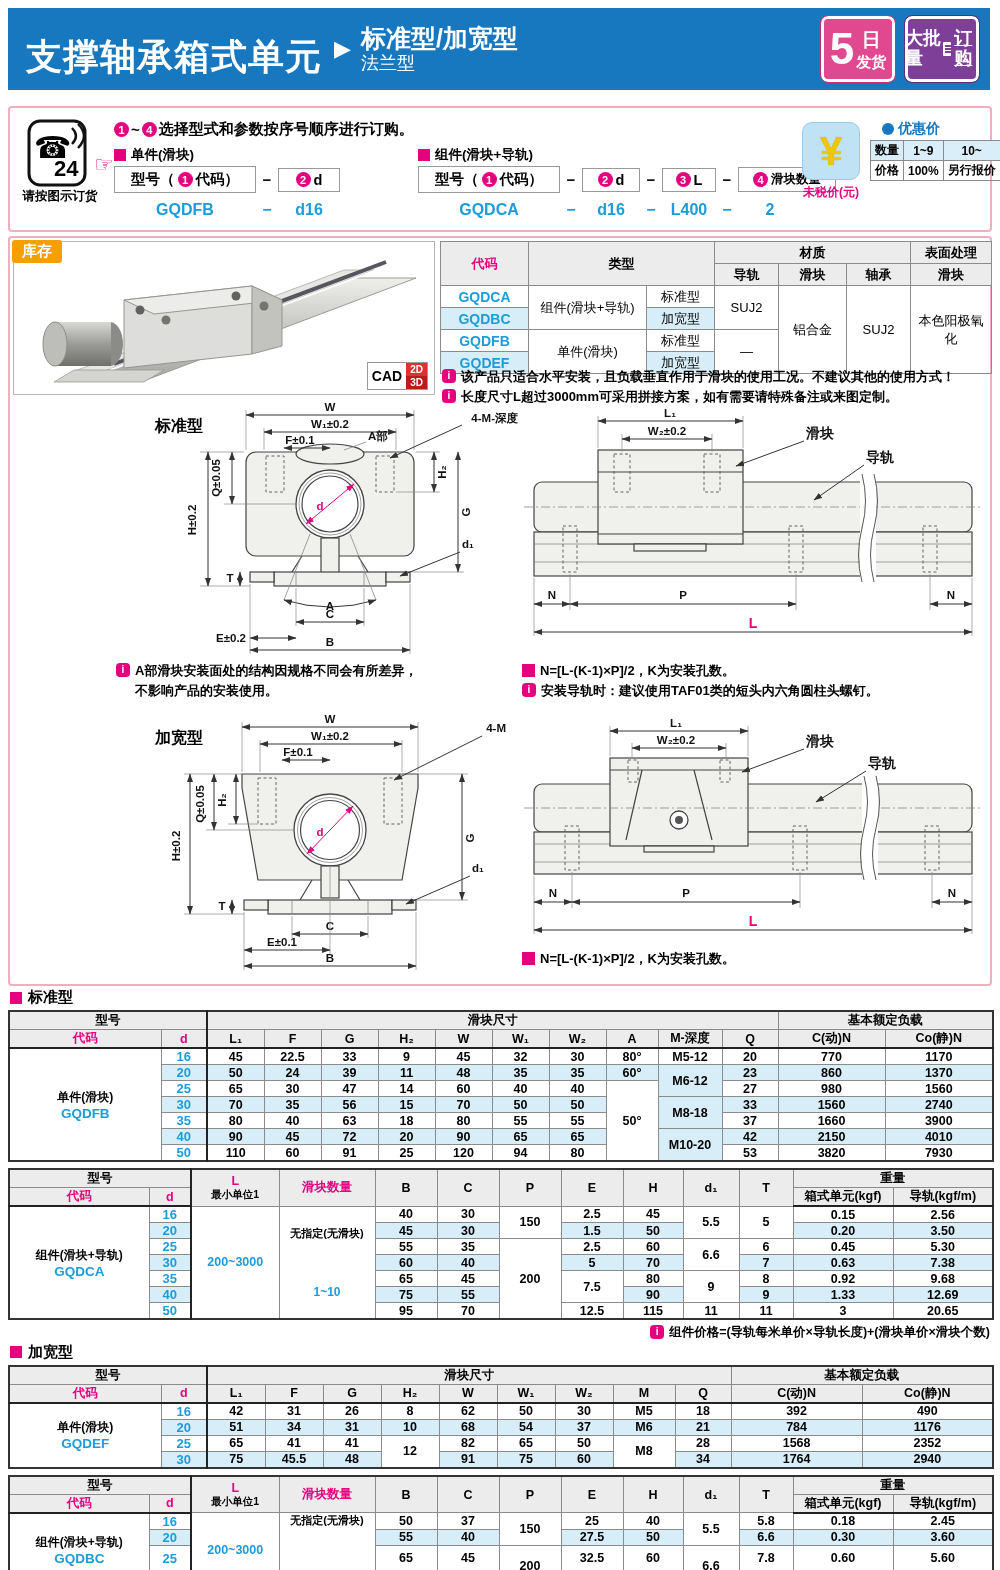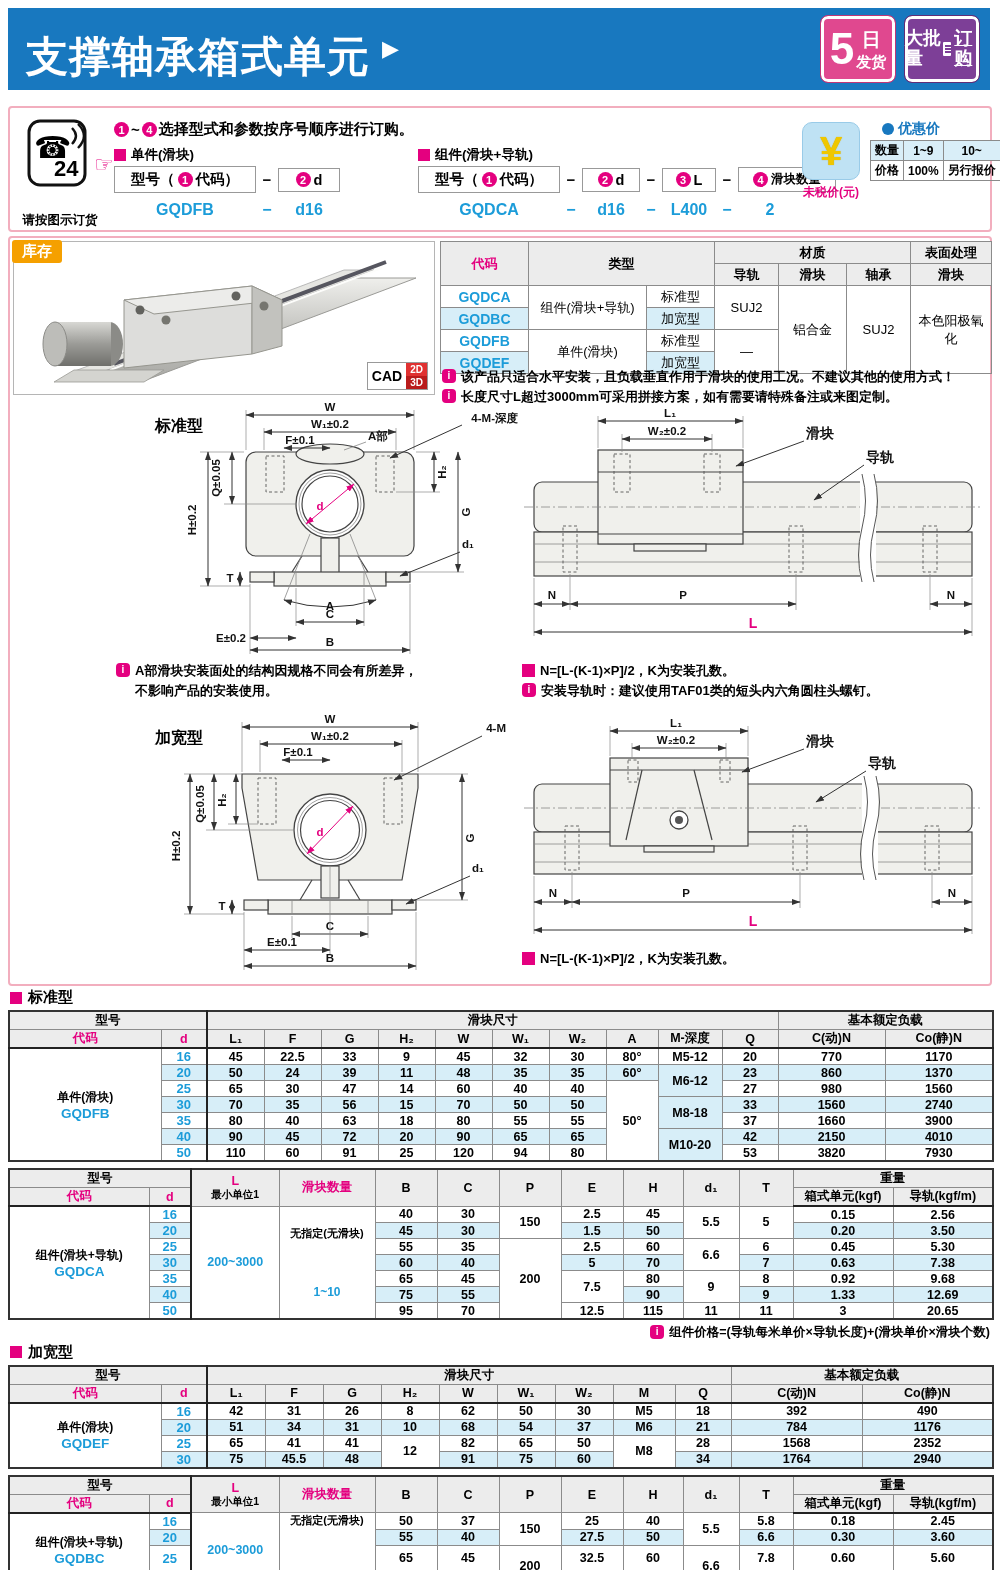--- a/index.html
+++ b/index.html
@@ -1,37 +1,37 @@
 <!DOCTYPE html>
 <html><head>
 <meta charset="utf-8">
 <style>
   html,body{margin:0;padding:0;background:#fff;width:1000px;height:1570px;overflow:hidden;position:relative;
     font-family:"Liberation Sans","DejaVu Sans",sans-serif;-webkit-font-smoothing:antialiased;}
   
   .hdr{position:absolute;left:8px;top:8px;width:982px;height:82px;background:#1878bf;color:#fff;display:flex;align-items:center;}
-  .hdr-title{font-size:42px;font-weight:bold;margin-left:18px;letter-spacing:1px;margin-top:16px;}
+  .hdr-title{font-size:36px;font-weight:bold;margin-left:18px;letter-spacing:1px;margin-top:16px;}
   .hdr-arrow{font-size:22px;margin:0 10px 0 12px;}
   .hdr-sub{display:flex;flex-direction:column;line-height:1.15;}
   .hdr-sub1{font-size:25px;font-weight:bold;}
   .hdr-sub2{font-size:18px;}
   .badges{margin-left:auto;display:flex;gap:8px;margin-right:10px;}
   .badge{width:74px;height:66px;border-radius:8px;box-shadow:inset 0 0 0 3px #fff;display:flex;align-items:center;justify-content:center;color:#fff;font-weight:bold;}
   .badge-day{background:#e0488f;border:1px solid #c03577;}
   .badge-day .num{font-size:44px;line-height:1;}
   .badge-day .col{display:flex;flex-direction:column;align-items:center;margin-left:2px;}
   .badge-day .u{font-size:19px;} .badge-day .t{font-size:15px;}
   .badge-bulk{background:#7d3f97;border:1px solid #5f2d77;flex-direction:row;line-height:1.1;}
   .badge-bulk .b1{font-size:18px;} .badge-bulk .b2{font-size:18px;display:flex;align-items:center;gap:3px;text-decoration:underline;}
   .doc-ic{display:inline-block;width:12px;height:14px;background:#fff;border-radius:1px;position:relative;}
   .doc-ic:before{content:"";position:absolute;left:2px;top:3px;width:8px;height:1.5px;background:#7d3f97;box-shadow:0 3px 0 #7d3f97,0 6px 0 #7d3f97;}
   
   .order{position:absolute;left:8px;top:106px;width:980px;height:122px;border:2px solid #f2aebe;border-radius:4px;background:#fff;}
   .phone{position:absolute;left:16px;top:10px;width:66px;height:70px;}
-  .phone-lbl{position:absolute;left:2px;top:104px;width:96px;text-align:center;font-size:12.5px;font-weight:bold;}
+  .phone-lbl{position:absolute;left:2px;top:80px;width:96px;text-align:center;font-size:12.5px;font-weight:bold;}
   .hand{position:absolute;left:84px;top:44px;font-size:22px;color:#e4007f;}
   .instr{position:absolute;left:104px;top:12px;font-size:15px;font-weight:bold;display:flex;align-items:center;gap:2px;}
   .circ{display:inline-flex;width:15px;height:15px;border-radius:50%;background:#e4007f;color:#fff;font-size:11px;font-weight:bold;align-items:center;justify-content:center;flex:0 0 auto;}
   .grp-lbl{font-size:13.5px;font-weight:bold;display:flex;align-items:center;gap:5px;}
   .sq{display:inline-block;width:12px;height:12px;background:#e4007f;}
   .grp1{position:absolute;left:104px;top:38px;} .grp2{position:absolute;left:408px;top:38px;}
   .boxrow{position:absolute;top:58px;display:flex;align-items:center;gap:5px;}
   .boxrow.r1{left:104px;} .boxrow.r2{left:408px;}
   .pbox{display:inline-flex;align-items:center;justify-content:center;gap:3px;border:1.5px solid #999;background:#fff;padding:3px 6px;font-weight:bold;font-size:14.5px;white-space:nowrap;}
   .pdash{font-weight:bold;font-size:15px;width:12px;text-align:center;}
@@ -102,20 +102,24 @@
   .h2line .sm{font-size:10.5px;font-weight:bold;color:#000;}
   .pricenote{display:flex;justify-content:flex-end;margin:-2px 2px 2px 0;}
   .pricenote .note-line{font-size:12.5px;}
 </style>
 </head>
 <body>
 
 <div class="hdr">
   <div class="hdr-title">支撑轴承箱式单元</div>
   <div class="hdr-arrow">▶</div>
+  <div class="hdr-sub">
+    <span class="hdr-sub1">标准型/加宽型</span>
+    <span class="hdr-sub2">法兰型</span>
+  </div>
   <div class="badges">
     <div class="badge badge-day">
       <span class="num">5</span>
       <span class="col">
         <span class="u">日</span>
         <span class="t">发货</span>
       </span>
     </div>
     <div class="badge badge-bulk">
       <span class="b1">大批量</span>

